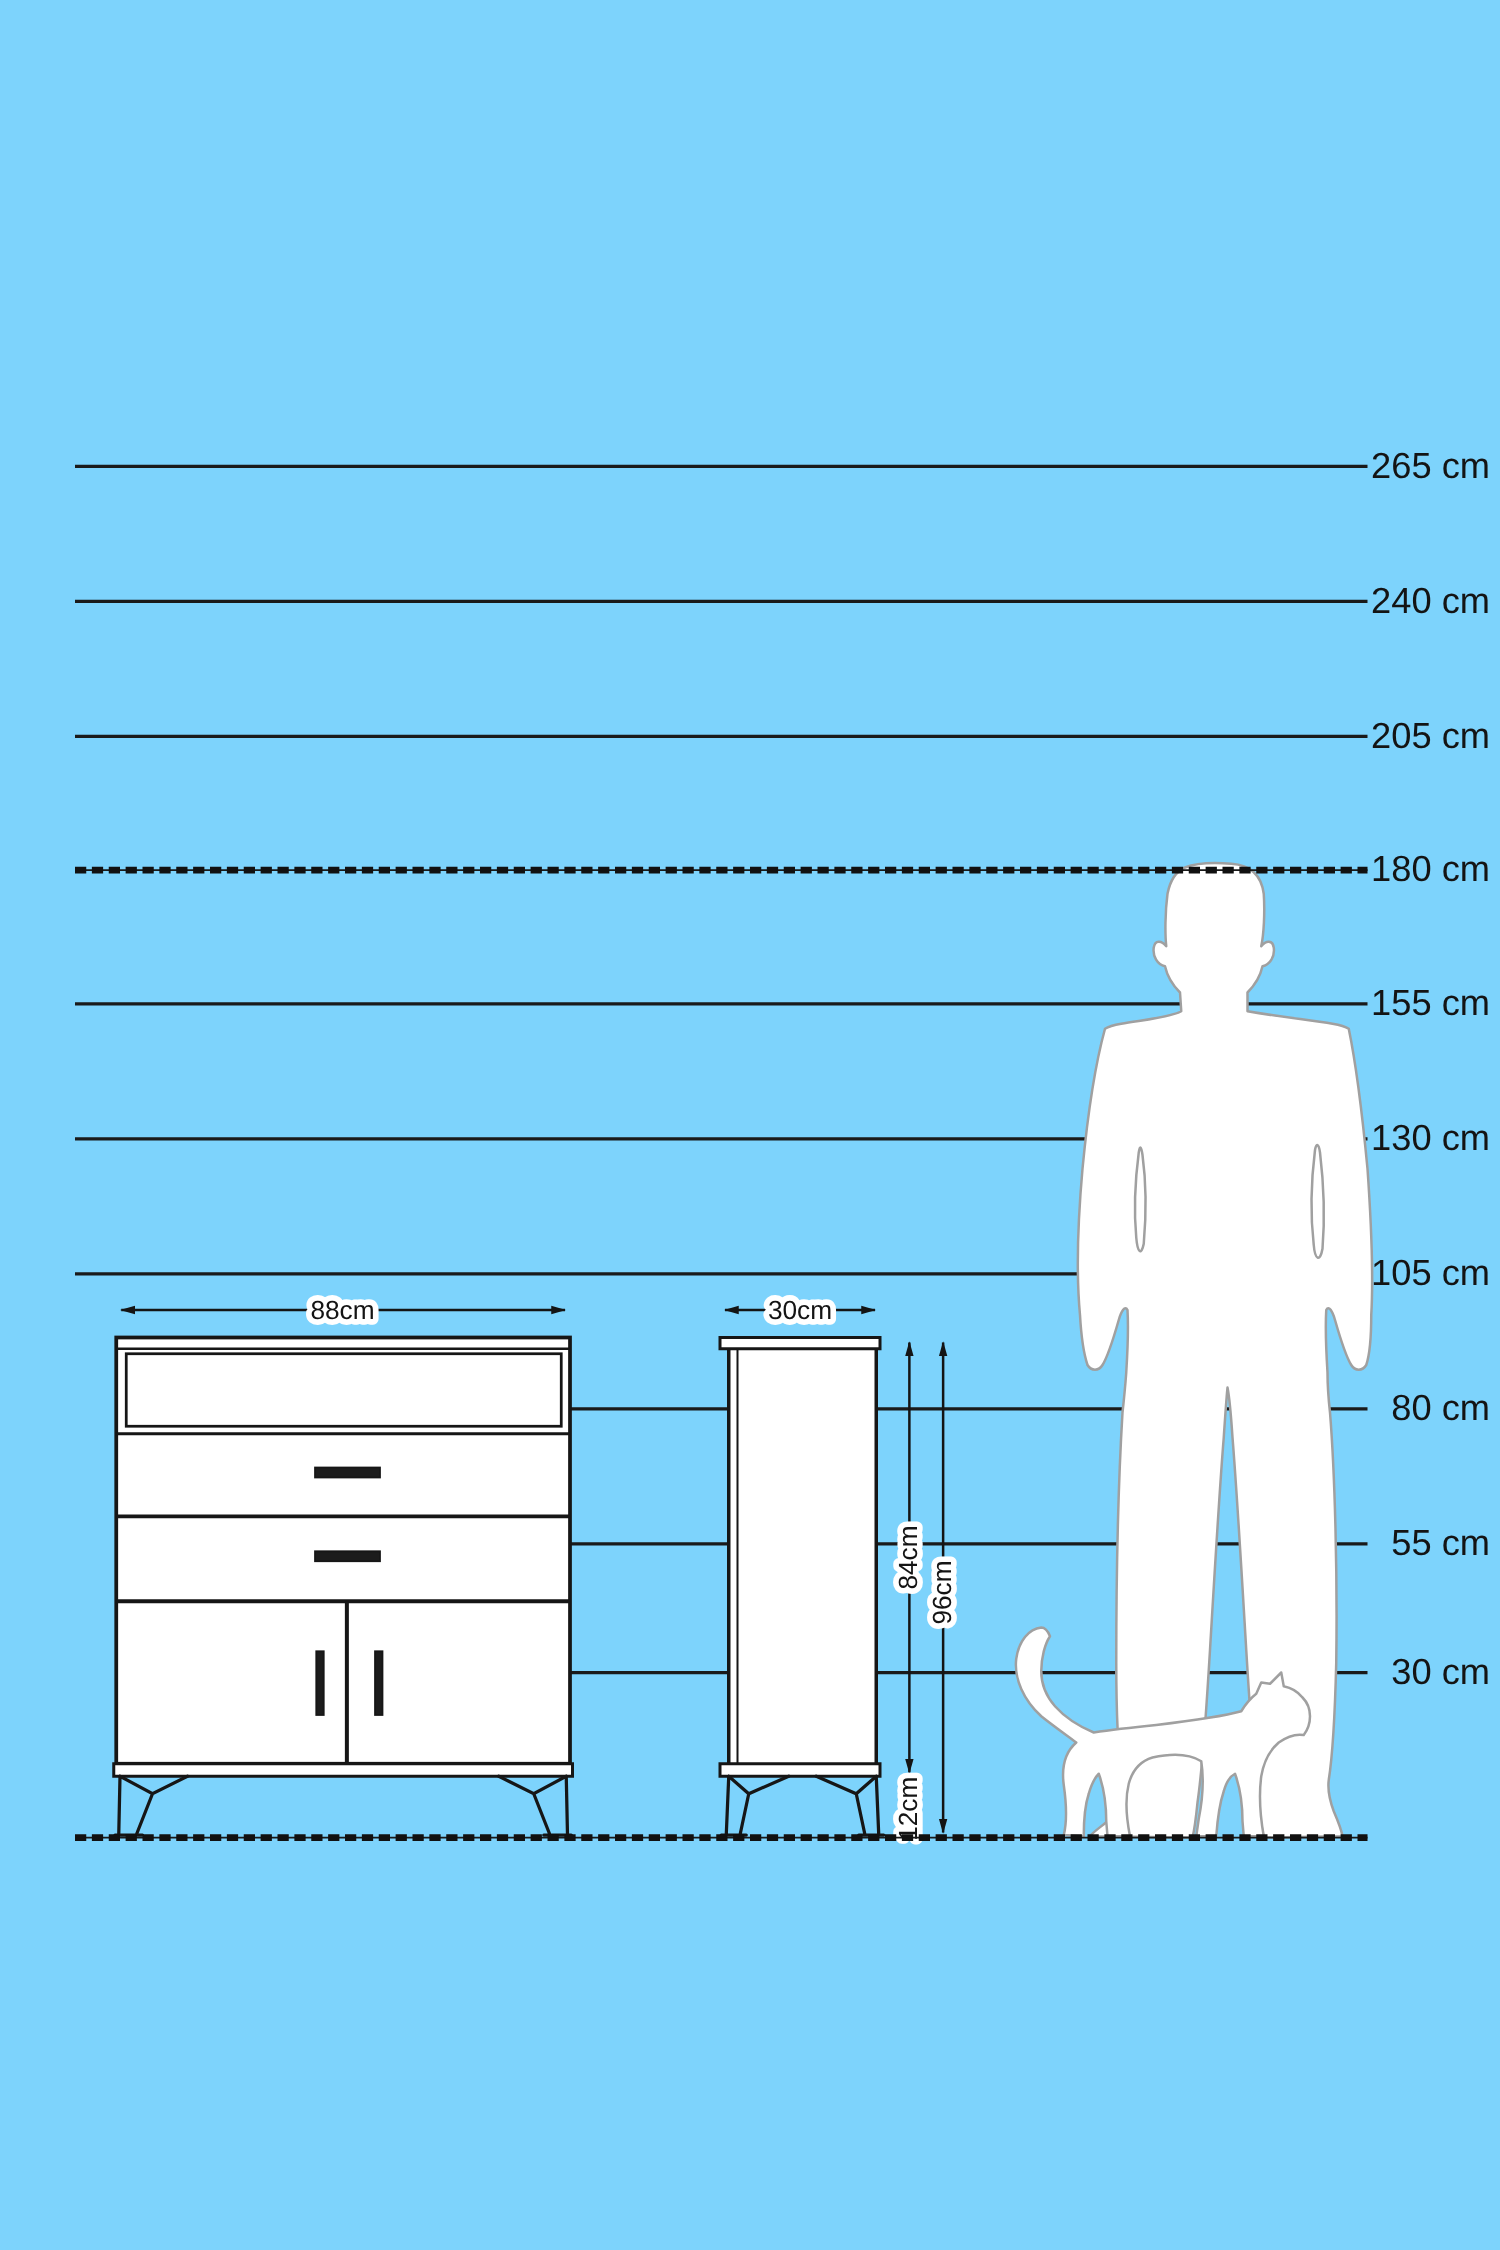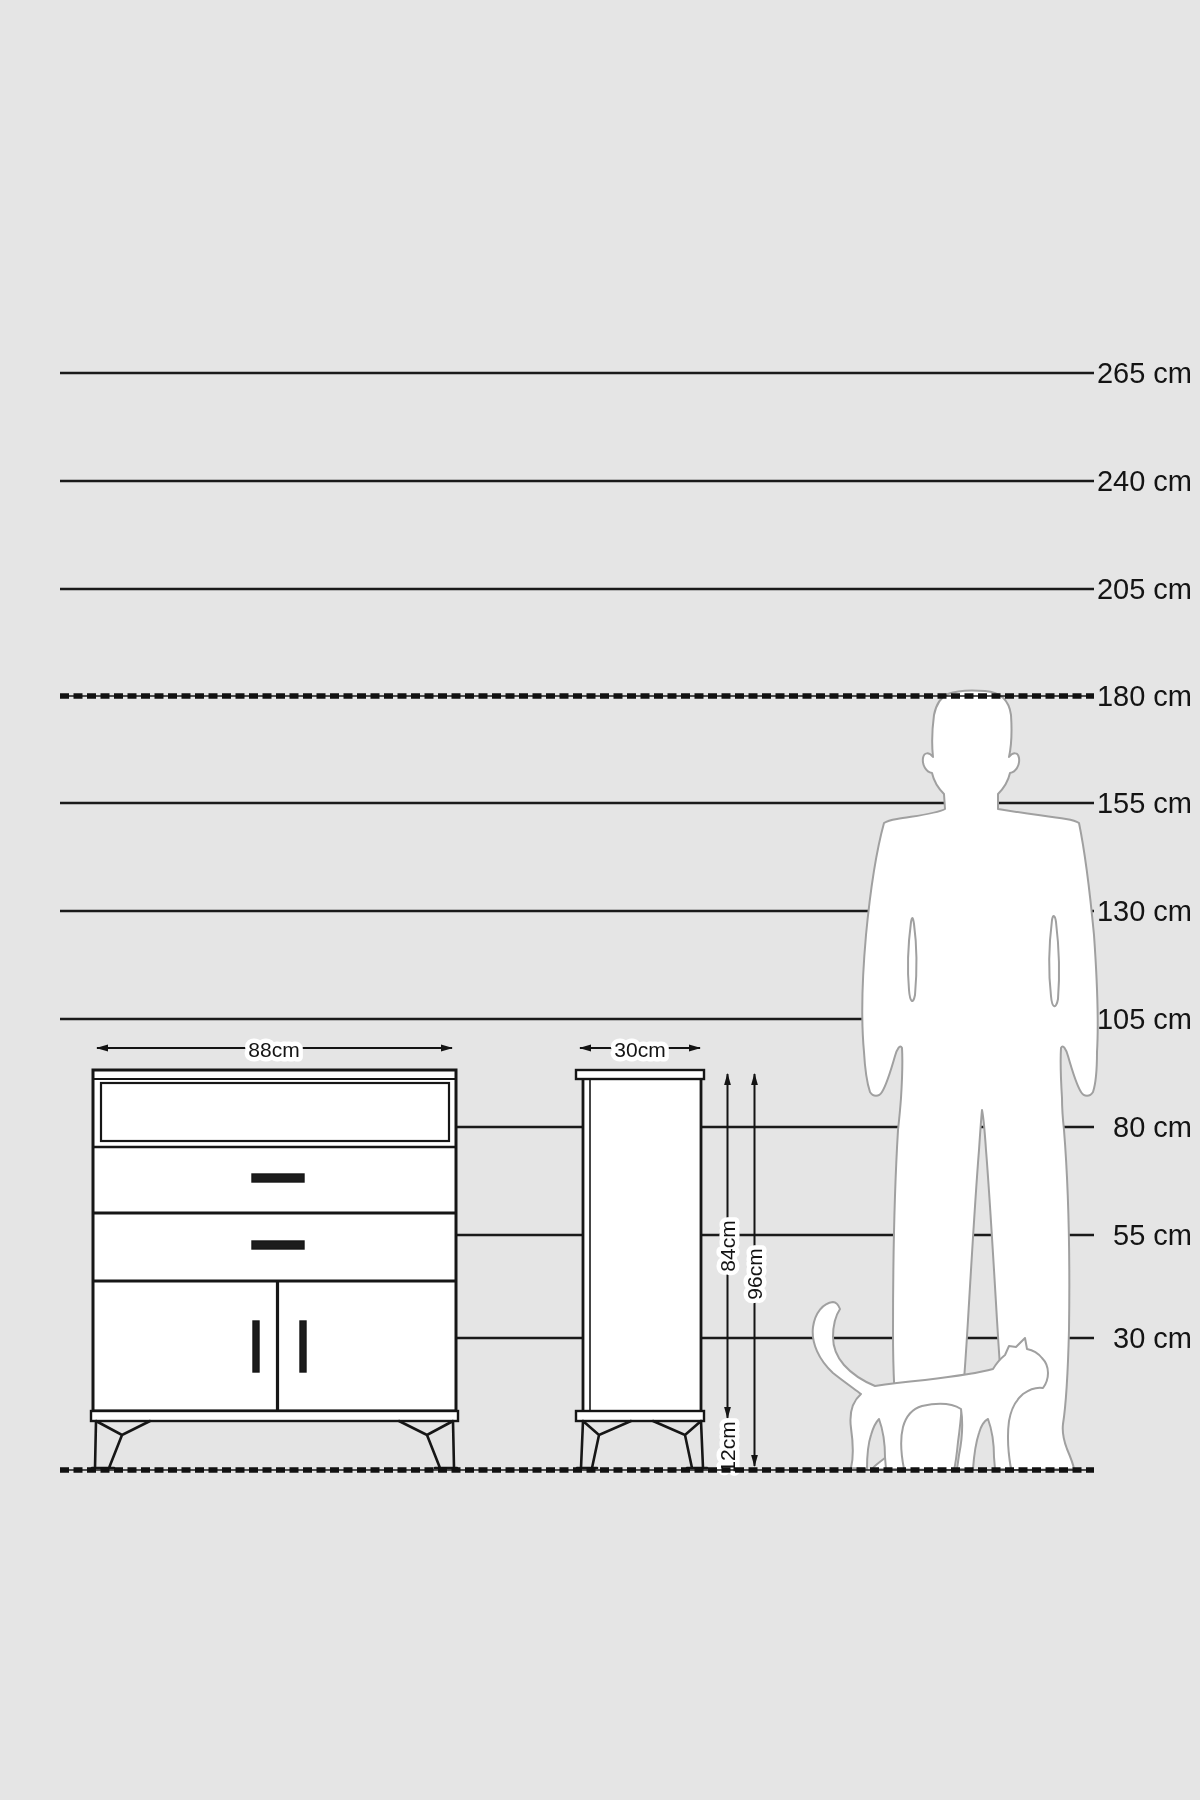--- a/index.html
+++ b/index.html
@@ -1,16 +1,16 @@
 <!DOCTYPE html>
 <html><head>
 <meta charset="utf-8">
 <style>
   html,body{margin:0;padding:0;background:#ffffff;}
-  .canvas{position:relative;width:1200px;height:1800px;background:#e5e5e5;overflow:hidden;}
+  .canvas{position:relative;width:1200px;height:1800px;background:#7dd3fc;overflow:hidden;}
   svg{position:absolute;left:0;top:0;}
   text{font-family:"Liberation Sans","DejaVu Sans",sans-serif;}
   .scale-label{font-size:29px;fill:#141414;}
   .dim-label{font-size:21px;fill:#141414;paint-order:stroke;stroke:#ffffff;stroke-width:9px;stroke-linejoin:round;}
 </style>
 </head>
 <body>
 
 <div class="canvas">
 <svg width="1200" height="1800" viewBox="0 0 1200 1800">

